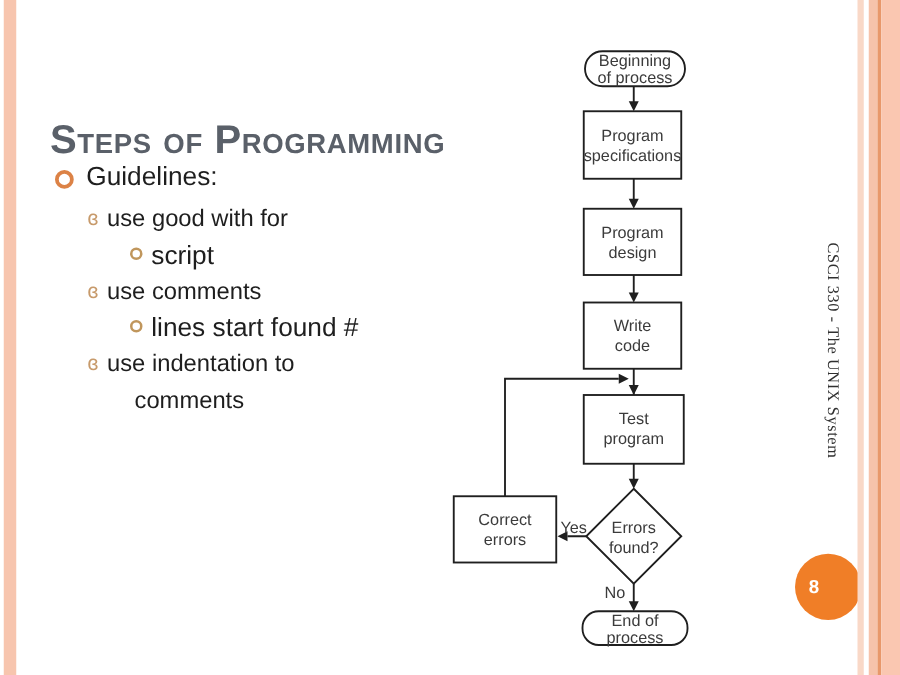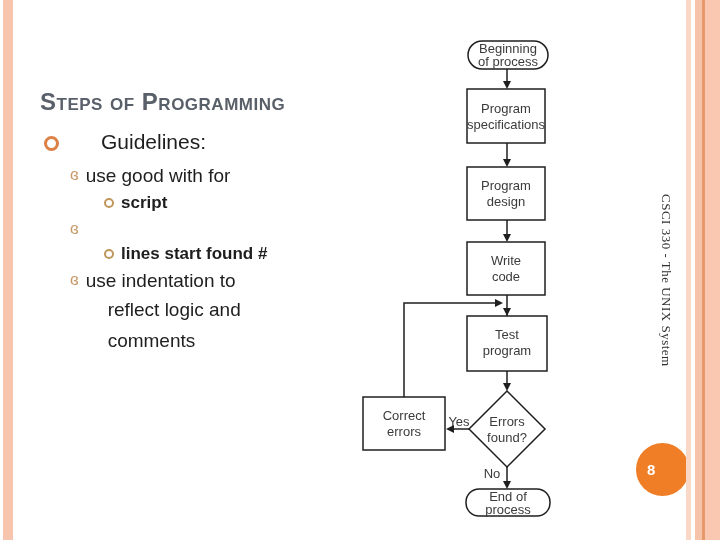--- a/index.html
+++ b/index.html
@@ -8,32 +8,32 @@
 
   
   .stripe{position:absolute;top:0;bottom:0;}
   .stripe-left{left:3px;width:10px;background:#F7C5AE;}
   .stripe-r1{left:686px;width:5px;background:#F9D8C7;}
   .stripe-r2{left:695px;width:7px;background:#F6C3AB;}
   .stripe-r3{left:702px;width:3px;background:#E8986B;}
   .stripe-r4{left:705px;width:15px;background:#FAC7B1;}
 
   
-  .title{position:absolute;left:40px;top:72px;font-size:24px;letter-spacing:.5px;
+  .title{position:absolute;left:40px;top:72px;font-size:32px;letter-spacing:.5px;
          font-variant:small-caps;color:#5A6069;}
 
   
   .content{position:absolute;left:40px;top:130px;width:330px;color:#1E1E1E;}
   .row{display:flex;align-items:flex-start;}
-  .l1{margin:0 0 9px 0;font-size:21px;gap:32px;}
+  .l1{margin:0 0 9px 0;font-size:21px;}
   .l1 .ring{width:9px;height:9px;border:3px solid #DC8246;border-radius:50%;
             margin:6px 10px 0 4px;flex:none;}
   .l2{margin:4px 0 4px 30px;font-size:19px;}
   .l2 .glyph{color:#C79A6B;font-size:17px;line-height:22px;margin:1px 7px 0 0;flex:none;}
-  .l3{margin:4px 0 4px 64px;font-size:17px;font-weight:bold;text-align:center;}
+  .l3{margin:4px 0 4px 64px;font-size:21px;font-weight:normal;text-align:center;}
   .l3 .ring{width:6px;height:6px;border:2px solid #C0965C;border-radius:50%;
             margin:5px 7px 0 0;flex:none;}
   .l2 .wrap2{margin-left:22px;line-height:31px;}
   .l2 .first{line-height:26px;}
 
   
   .flow{position:absolute;left:355px;top:30px;}
   .flow text{font-family:"Liberation Sans",sans-serif;font-size:13px;fill:#3B3B3B;}
   .flow .shape{fill:#ffffff;stroke:#1F1F1F;stroke-width:1.5;}
   .flow .edge{stroke:#1F1F1F;stroke-width:1.5;fill:none;}
@@ -73,32 +73,32 @@
     </div>
 
     <div class="row l3">
       <span class="ring"></span>
       <span>script</span>
     </div>
 
 
     <div class="row l2">
       <span class="glyph">ɞ</span>
+      <span class="first">use comments</span>
     </div>
 
     <div class="row l3">
       <span class="ring"></span>
       <span>lines start found #</span>
     </div>
 
     <div class="row l2">
       <span class="glyph">ɞ</span>
       <span>
         <span class="first">use indentation to</span>
-        <span class="wrap2" style="display:block">reflect logic and</span>
         <span class="wrap2" style="display:block">comments</span>
       </span>
     </div>
 
   </div>
 
   <svg class="flow" width="270" height="495" viewBox="0 0 270 495">
 
     <g>
       <line class="edge" x1="152" y1="39" x2="152" y2="53"></line>

